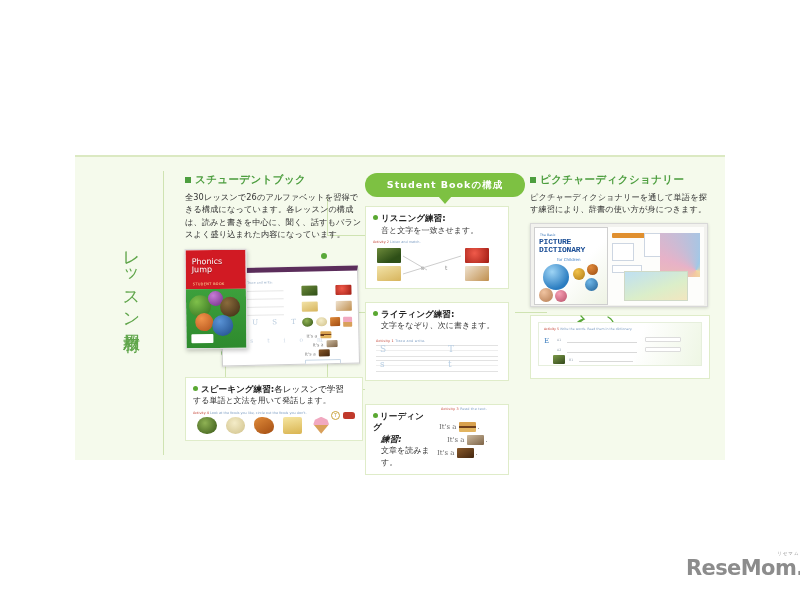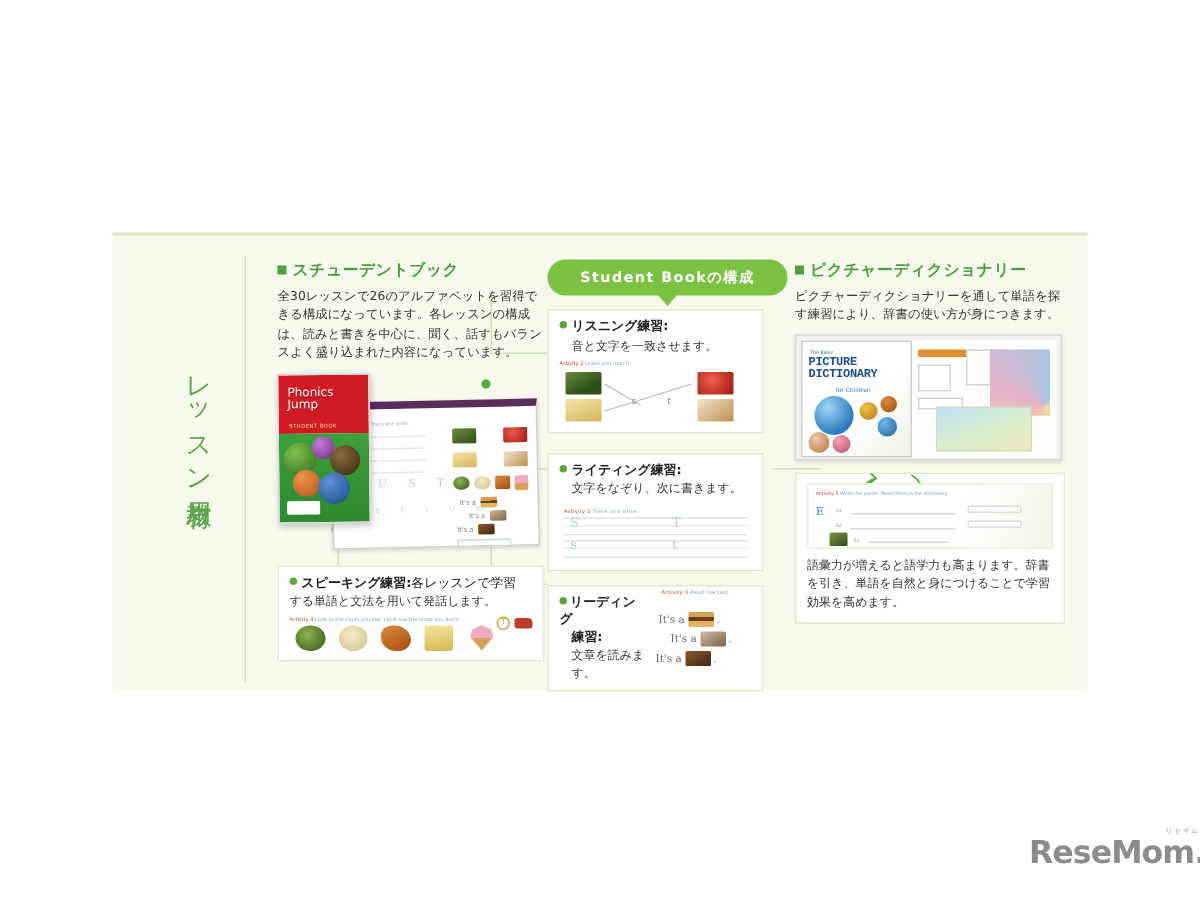--- a/index.html
+++ b/index.html
@@ -415,26 +415,26 @@
           <div class="ws-row">
             <span class="line l1"></span>
               <span class="line l2"></span>
               <span class="line l3"></span>
             <span class="ws-glyph" style="left:4px;">s</span>
             <span class="ws-glyph" style="left:72px;">t</span>
           </div>
         </div>
       </div>
 
-      <div class="card" style="margin-top:9px;">
+      <div class="card" style="margin-top:23px;">
         <div class="read-card">
           <div class="read-left">
             <div class="card-title" style="display:block;">
               <span class="dot" style="display:inline-block; margin-right:2px;"></span><span>リーディング</span><br>
-              <span style="padding-left:8px;">練習:</span>
+              <span style="padding-left:8px;font-style:italic;">練習:</span>
             </div>
             <div class="card-sub" style="padding-left:8px;">文章を読みます。</div>
           </div>
           <div class="read-right">
             <div class="ws-tag" style="position:absolute; top:-4px; left:4px;">
               <span>Activity 3</span>
               <i>Read the text.</i>
             </div>
             <div class="itsa" style="margin-left:2px; margin-top:5px;">
               <span>It's a</span>
@@ -504,21 +504,20 @@
           <div class="nm-lbl" style="left:18px; top:15px;">A1</div>
           <div class="nm-line" style="left:28px; top:19px; width:70px;"></div>
           <div class="nm-box" style="left:106px; top:14px; width:36px;"></div>
           <div class="nm-lbl" style="left:18px; top:25px;">A2</div>
           <div class="nm-line" style="left:28px; top:29px; width:70px;"></div>
           <div class="nm-box" style="left:106px; top:24px; width:36px;"></div>
           <div class="nm-ph" style="left:14px; top:32px;"></div>
           <div class="nm-lbl" style="left:30px; top:35px;">B1</div>
           <div class="nm-line" style="left:40px; top:38px; width:54px;"></div>
         </div>
-        <div class="note-text">語彙力が増えると語学力も高まります。辞書を引き、単語を自然と身につけることで学習効果を高めます。</div>
       </div>
     </div>
 
   </div>
 
   <div class="logo-wrap">
     <span class="logo-txt">ReseMom.</span>
     <span class="logo-kana">リセマム</span>
   </div>
 

